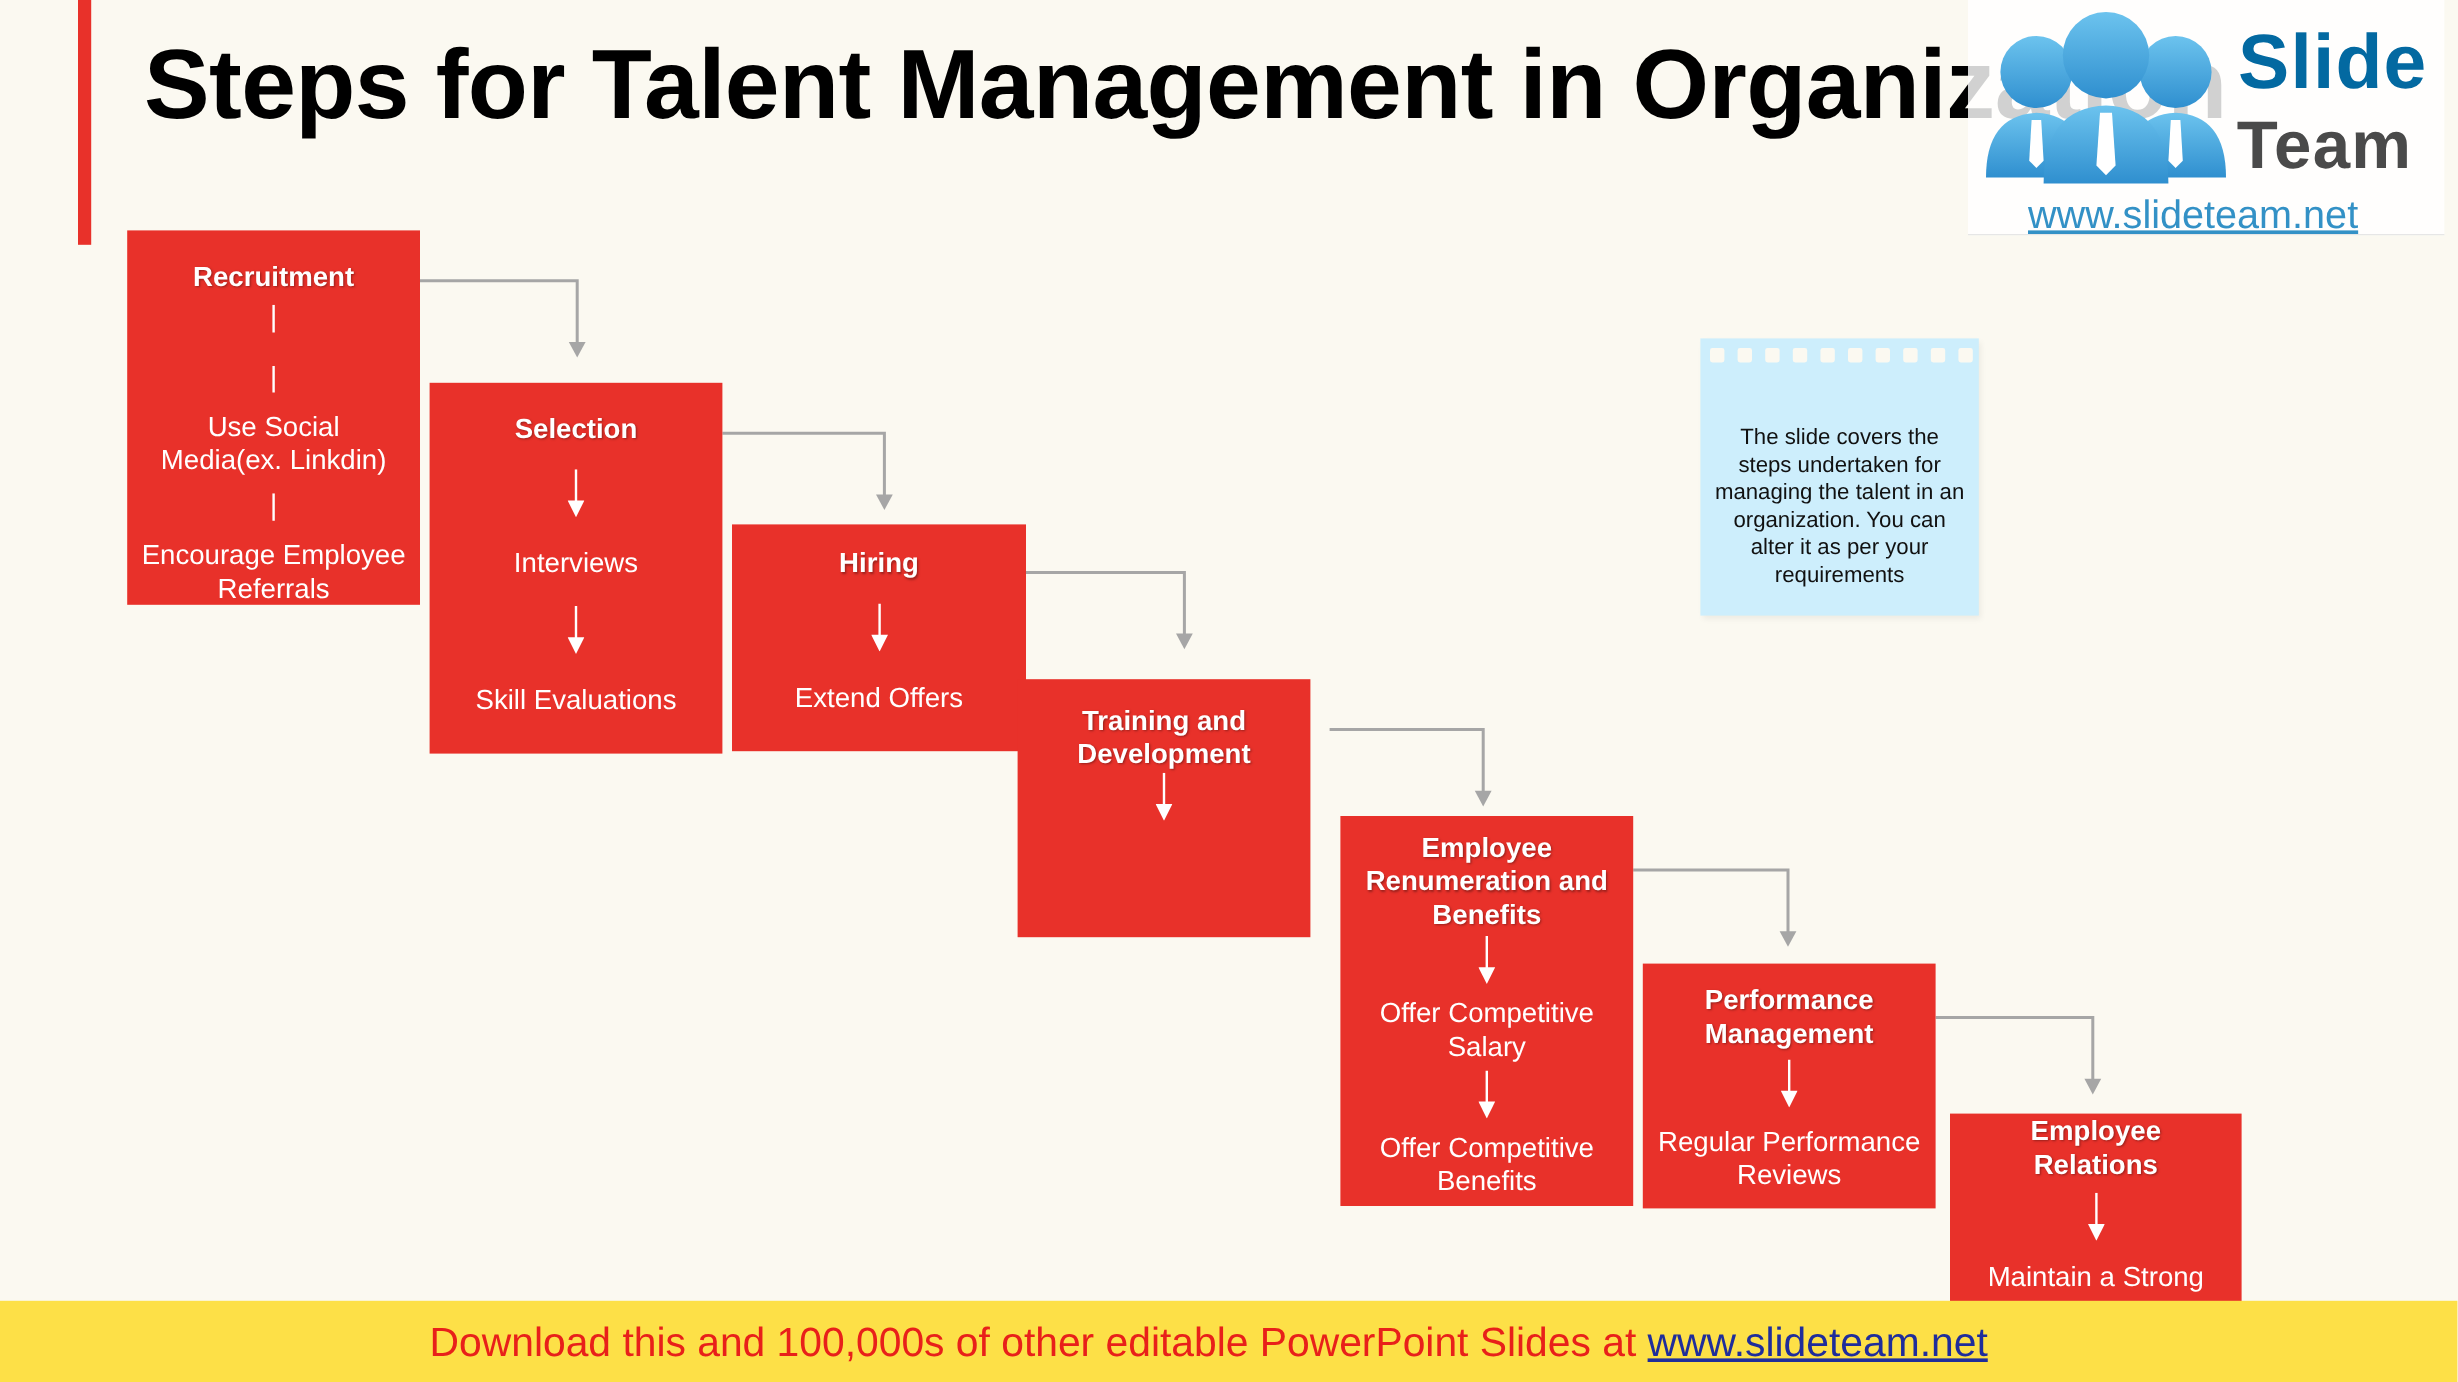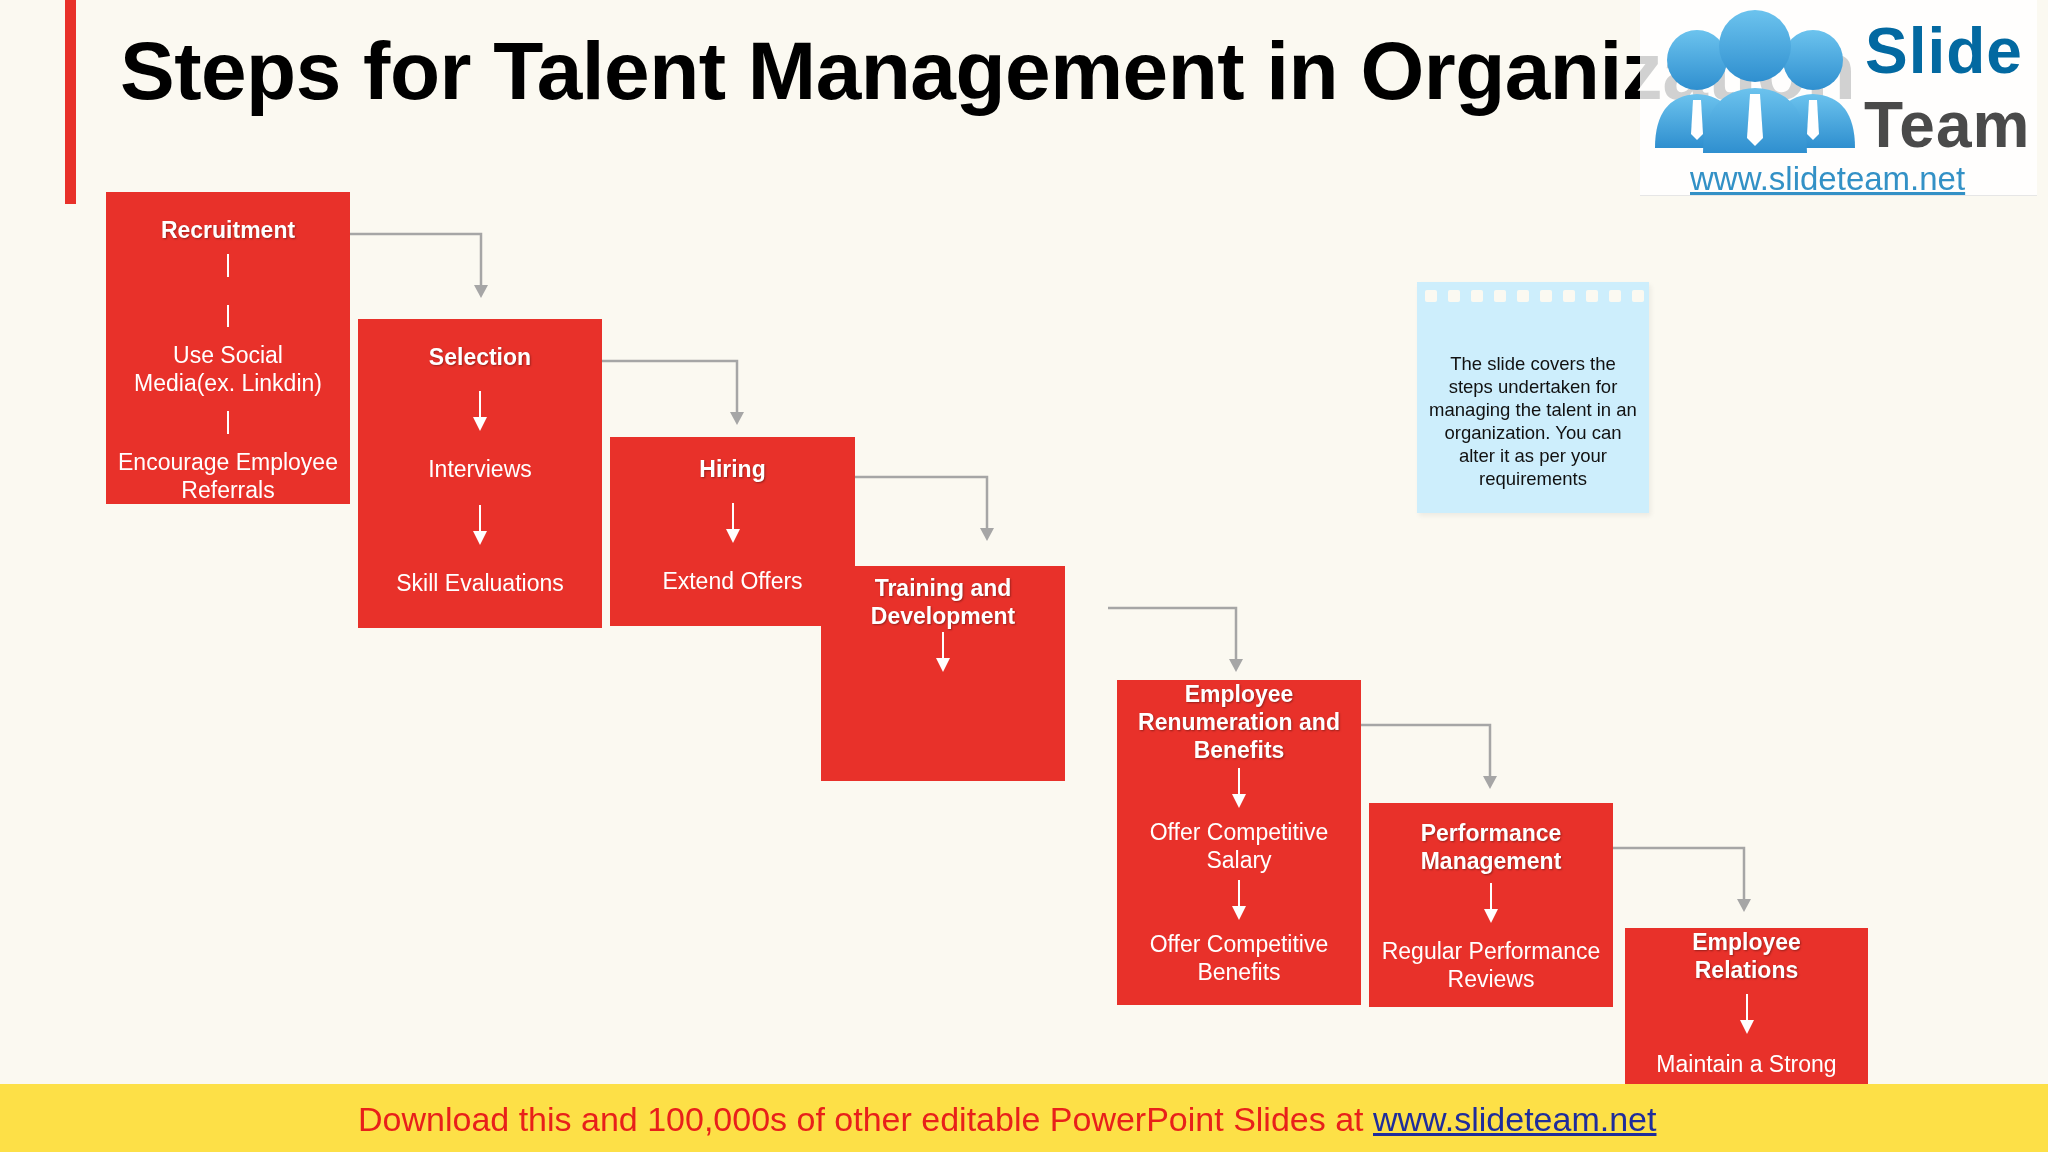--- a/index.html
+++ b/index.html
@@ -13,21 +13,21 @@
     position: absolute; left: 120px; top: 24px; margin: 0;
     font-size: 82px; font-weight: bold; color: #000; white-space: nowrap; letter-spacing: -0.5px;
   }
   .logo {
     position: absolute; left: 1640px; top: 0; width: 397px; height: 195px;
     background: rgba(255,255,255,0.82);
     border-bottom: 1px solid #e6e6e6;
   }
   .logo svg { position: absolute; left: 15px; top: 8px; }
   .logo-slide { position: absolute; left: 225px; top: 14px; font-size: 64px; font-weight: bold; color: #0369a1; letter-spacing: 1px; }
-  .logo-team { position: absolute; left: 224px; top: 88px; font-size: 64px; font-weight: bold; color: #4a4a4a; letter-spacing: 1px; }
+  .logo-team { position: absolute; left: 224px; top: 88px; font-size: 56px; font-weight: bold; color: #4a4a4a; letter-spacing: 1px; }
   .logo-url { position: absolute; left: 50px; top: 160px; font-size: 33px; color: #3391c6; text-decoration: underline; }
 
   .step {
     position: absolute; background: #e8312a; color: #fff; text-align: center;
     display: flex; flex-direction: column; align-items: center; box-sizing: border-box;
   }
   .step-title { font-weight: bold; font-size: 23px; line-height: 28px; text-shadow: 1px 1px 2px rgba(0,0,0,0.35); }
   .step-item { font-size: 23px; line-height: 28px; }
   .down { display: block; margin: 6px auto; }
 
@@ -133,29 +133,29 @@
 
 <div class="step" style="left:610px;top:437px;width:245px;height:189px;padding-top:18px;">
   <div class="step-title">Hiring</div>
   <svg class="down" width="14" height="40" style="margin:20px auto 24px;">
       <line x1="7" y1="0" x2="7" y2="28" stroke="#fff" stroke-width="2"></line>
       <polygon points="0,26 14,26 7,40" fill="#fff"></polygon>
     </svg>
   <div class="step-item">Extend Offers</div>
 </div>
 
-<div class="step" style="left:821px;top:566px;width:244px;height:215px;padding-top:8px;">
+<div class="step" style="left:848px;top:566px;width:244px;height:215px;padding-top:20px;">
   <div class="step-title" style="width:160px;">Training and Development</div>
   <svg class="down" width="14" height="40" style="margin:2px auto 6px;">
       <line x1="7" y1="0" x2="7" y2="28" stroke="#fff" stroke-width="2"></line>
       <polygon points="0,26 14,26 7,40" fill="#fff"></polygon>
     </svg>
 </div>
 
-<div class="step" style="left:1117px;top:680px;width:244px;height:325px;">
+<div class="step" style="left:1117px;top:680px;width:244px;height:325px;padding-top:12px;">
   <div class="step-title" style="width:215px;">Employee Renumeration and Benefits</div>
   <svg class="down" width="14" height="40" style="margin:4px auto 10px;">
       <line x1="7" y1="0" x2="7" y2="28" stroke="#fff" stroke-width="2"></line>
       <polygon points="0,26 14,26 7,40" fill="#fff"></polygon>
     </svg>
   <div class="step-item" style="width:190px;">Offer Competitive Salary</div>
   <svg class="down" width="14" height="40" style="margin:6px auto 10px;">
       <line x1="7" y1="0" x2="7" y2="28" stroke="#fff" stroke-width="2"></line>
       <polygon points="0,26 14,26 7,40" fill="#fff"></polygon>
     </svg>

